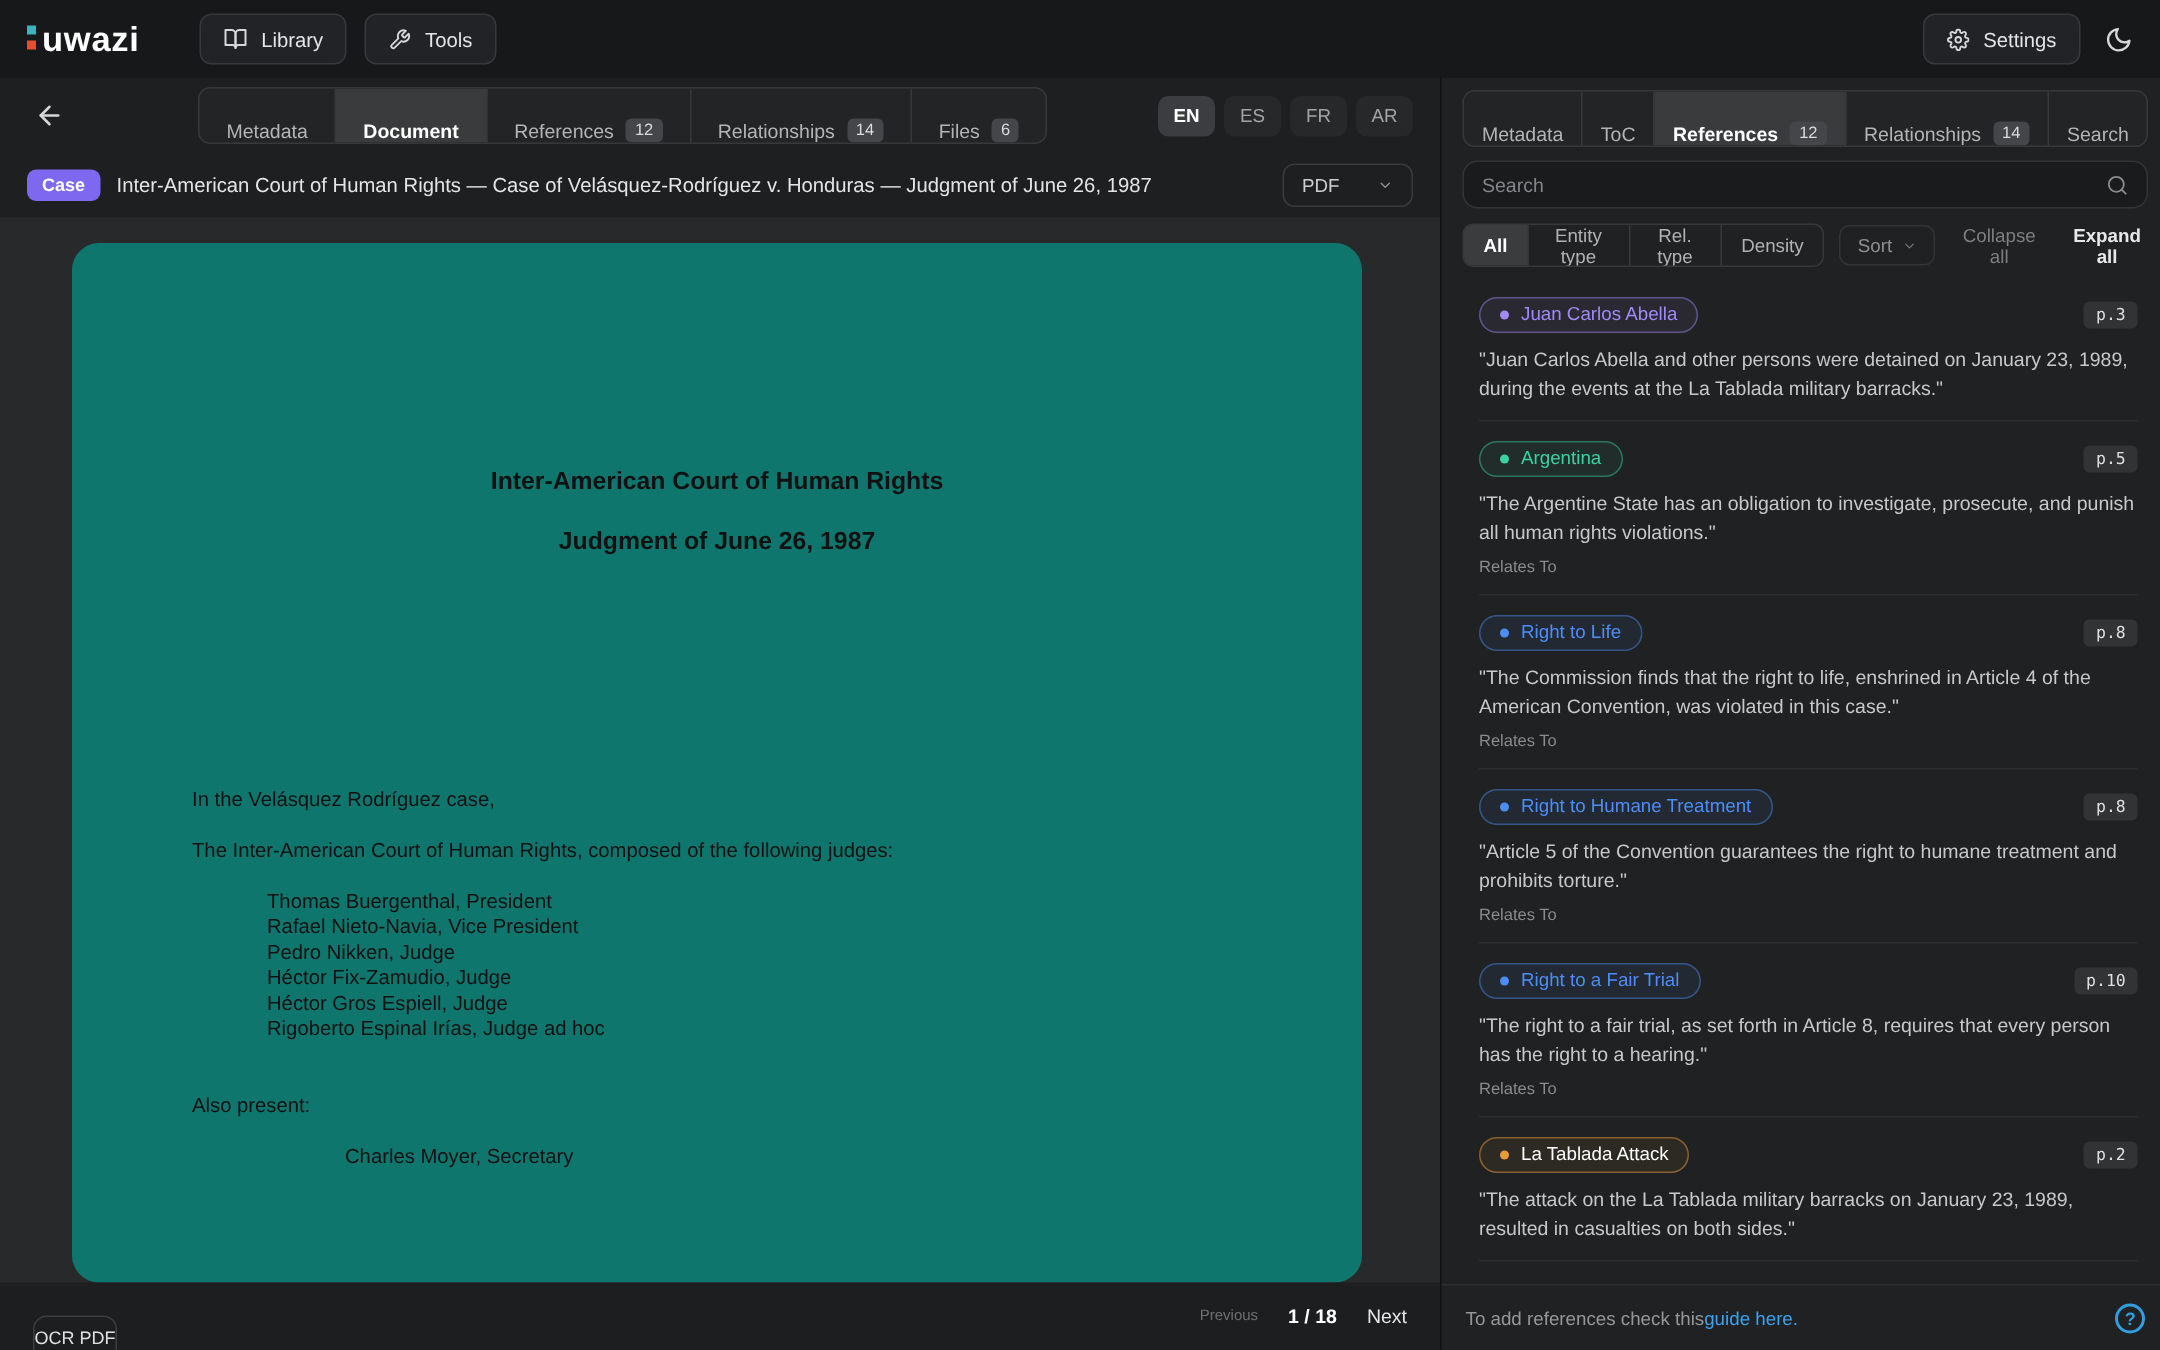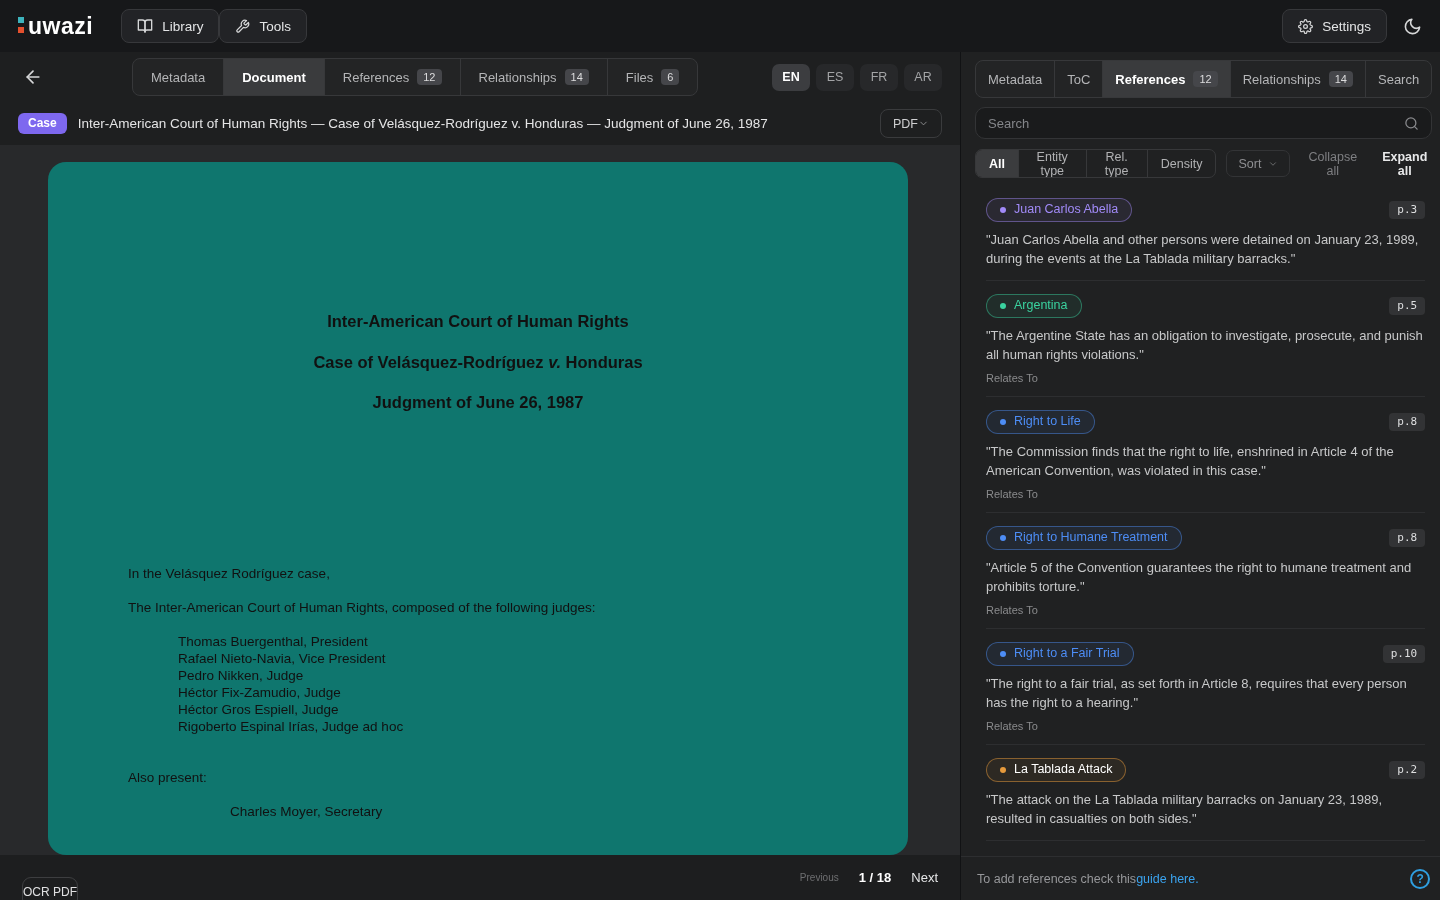--- a/index.html
+++ b/index.html
@@ -2,21 +2,21 @@
 <html><head>
 <meta charset="utf-8">
 <style>
   * { margin:0; padding:0; box-sizing:border-box; }
   html,body { width:1440px; height:900px; overflow:hidden; background:#1b1c1d;
     font-family:"Liberation Sans", sans-serif; color:#e8e8e8; }
   .app { width:1440px; height:900px; display:flex; flex-direction:column; }
 
   
   .topbar { height:52px; flex:0 0 52px; background:#17181a; display:flex; align-items:center;
-    padding:0 18px; }
+    padding:0 18px; gap:12px; }
   .logo { display:flex; align-items:flex-end; gap:4px; margin-right:28px; cursor:pointer; }
   .logo-colon { display:flex; flex-direction:column; gap:4px; padding-bottom:5px; }
   .logo-colon i { width:6px; height:6px; display:block; }
   .logo-colon .d1 { background:#3db3bd; }
   .logo-colon .d2 { background:#e4502e; }
   .logo-text { font-size:23px; font-weight:bold; letter-spacing:.5px; color:#fff; line-height:1; }
   .tb-btn { display:inline-flex; align-items:center; gap:9px; height:34px; padding:0 15px;
     background:#222326; border:1px solid #37383b; border-radius:8px; color:#e3e4e5;
     font-size:13.5px; font-family:inherit; cursor:pointer; }
   .tb-btn svg { flex:0 0 auto; }
@@ -29,38 +29,38 @@
   .sidebar { flex:1; background:#202122; border-left:1px solid #111214; display:flex;
     flex-direction:column; min-height:0; }
 
   
   .doc-toolbar { height:50px; flex:0 0 50px; display:flex; align-items:center; padding:0 18px; }
   .back { width:30px; height:30px; background:none; border:none; cursor:pointer;
     display:flex; align-items:center; justify-content:center; }
   .tab-group { display:inline-flex; border:1px solid #37383a; border-radius:8px; overflow:hidden;
     background:#232425; }
   .doc-toolbar .tab-group { margin-left:84px; }
-  .tab { display:inline-flex; align-items:center; gap:8px; padding:0 18px; height:36px;
+  .tab { display:inline-flex; align-items:flex-end; gap:8px; padding:0 18px; height:36px;
     background:transparent; border:none; border-right:1px solid #37383a; color:#b4b5b7;
     font-size:13px; font-family:inherit; cursor:pointer; white-space:nowrap; }
   .tab:last-of-type { border-right:none; }
   .tab.active { background:#3a3b3d; color:#fff; font-weight:600; }
   .tab-count { background:#45464a; color:#dcdcdd; font-size:11px; font-weight:400;
     padding:1px 6px; border-radius:4px; line-height:14px; }
   .lang-group { margin-left:auto; display:flex; gap:6px; }
   .lang { min-width:38px; height:27px; border:none; border-radius:7px; background:#27282a;
     color:#a3a4a6; font-size:12.5px; font-family:inherit; cursor:pointer; }
   .lang.active { background:#3c3d40; color:#fff; font-weight:600; }
 
   
   .title-row { height:43px; flex:0 0 43px; display:flex; align-items:center; padding:0 18px; gap:11px; }
   .case-badge { background:#7e68ef; color:#fff; font-size:12px; font-weight:600;
     padding:3px 10px 4px; border-radius:6px; }
   .doc-title { font-size:13.5px; color:#e4e4e5; white-space:nowrap; overflow:hidden; text-overflow:ellipsis; }
-  .pdf-btn { margin-left:auto; display:inline-flex; align-items:center; gap:0; height:29px;
+  .pdf-btn { margin-left:auto; display:inline-flex; align-items:center; gap:25px; height:29px;
     padding:0 12px; background:transparent; border:1px solid #3a3b3d; border-radius:8px;
     color:#cfcfd1; font-size:12.5px; font-family:inherit; cursor:pointer; }
 
   
   .pdf-viewer { flex:1; min-height:0; background:#28292b; position:relative; overflow:hidden; }
   .pdf-page { position:absolute; left:48px; top:17px; width:860px; height:calc(100% - 17px);
     background:#0f766e; color:#111; overflow:hidden; padding:149px 80px 0; font-size:13.5px; line-height:17px;border-radius:18px; }
   .pdf-page .c { text-align:center; }
   .pdf-page .b { font-weight:bold; }
   .pdf-page .i { font-style:italic; }
@@ -230,21 +230,20 @@
           <span>PDF</span>
           <svg class="ic" width="11" height="11" viewBox="0 0 24 24" style="stroke:#8f9092">
               <polyline points="6 9 12 15 18 9"></polyline>
             </svg>
         </button>
       </div>
 
       <div class="pdf-viewer">
         <div class="pdf-page">
           <p class="c b ph1">Inter-American Court of Human Rights</p>
-          <p class="c b ph2"><span>Case of Velásquez-Rodríguez </span><span class="i">v.</span><span> Honduras</span></p>
           <p class="c b ph3">Judgment of June 26, 1987</p>
           <p class="pp1">In the Velásquez Rodríguez case,</p>
           <p class="pp2">The Inter-American Court of Human Rights, composed of the following judges:</p>
           <ul class="judges">
 
               <li>Thomas Buergenthal, President</li>
 
               <li>Rafael Nieto-Navia, Vice President</li>
 
 

